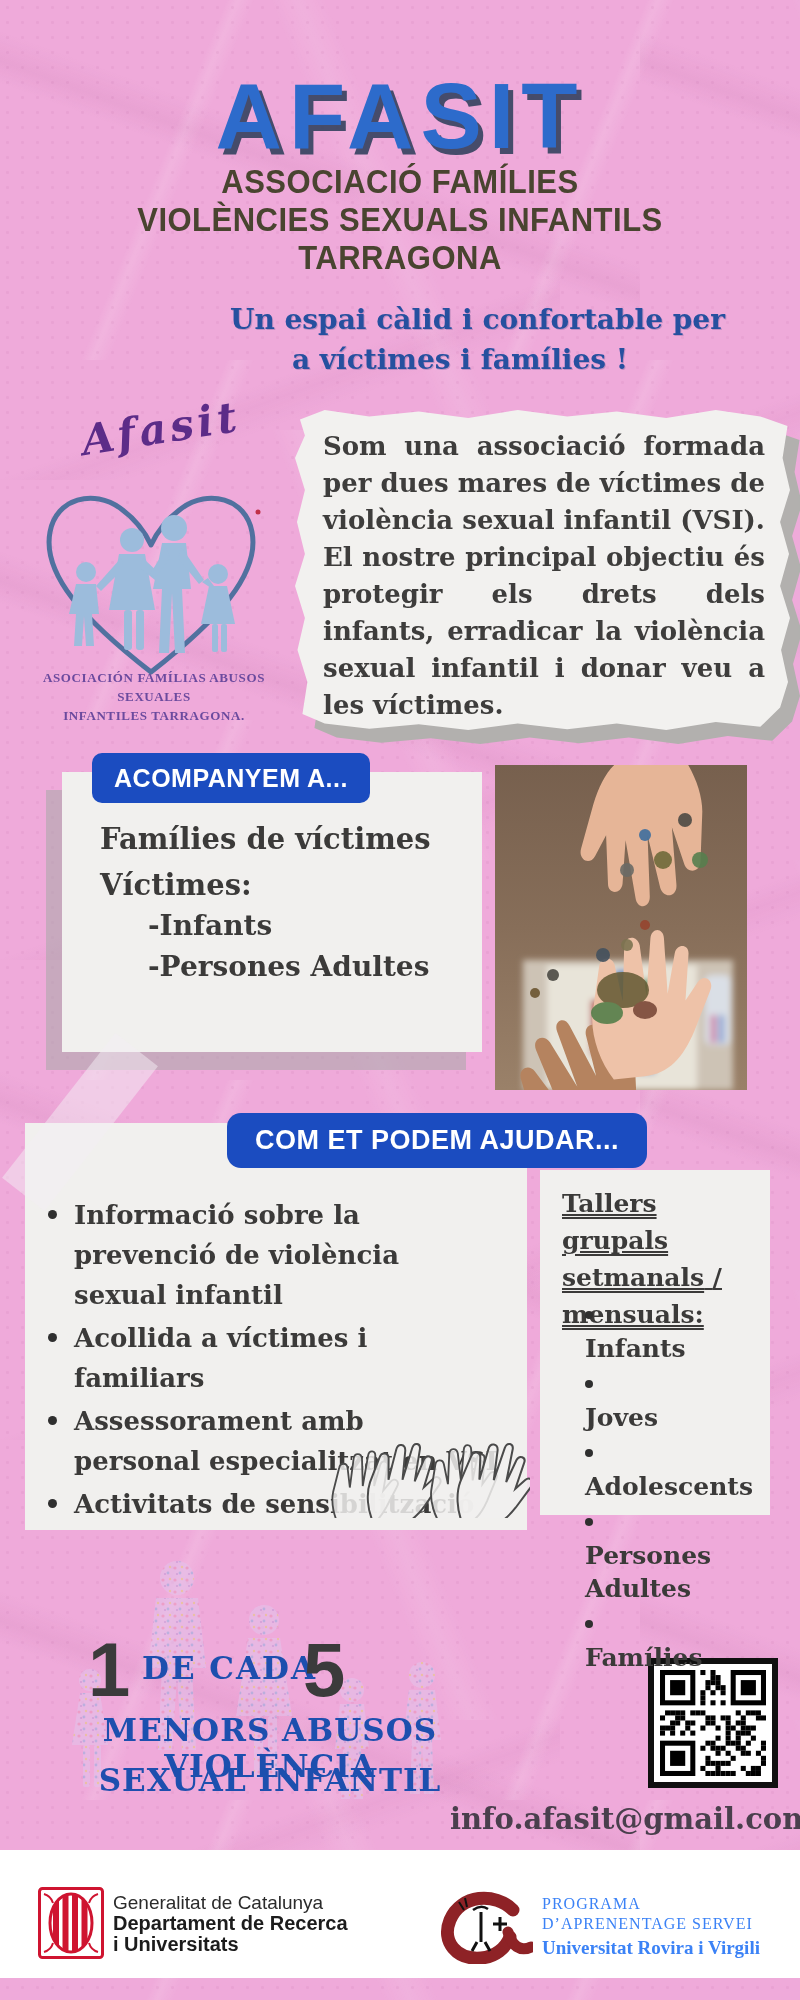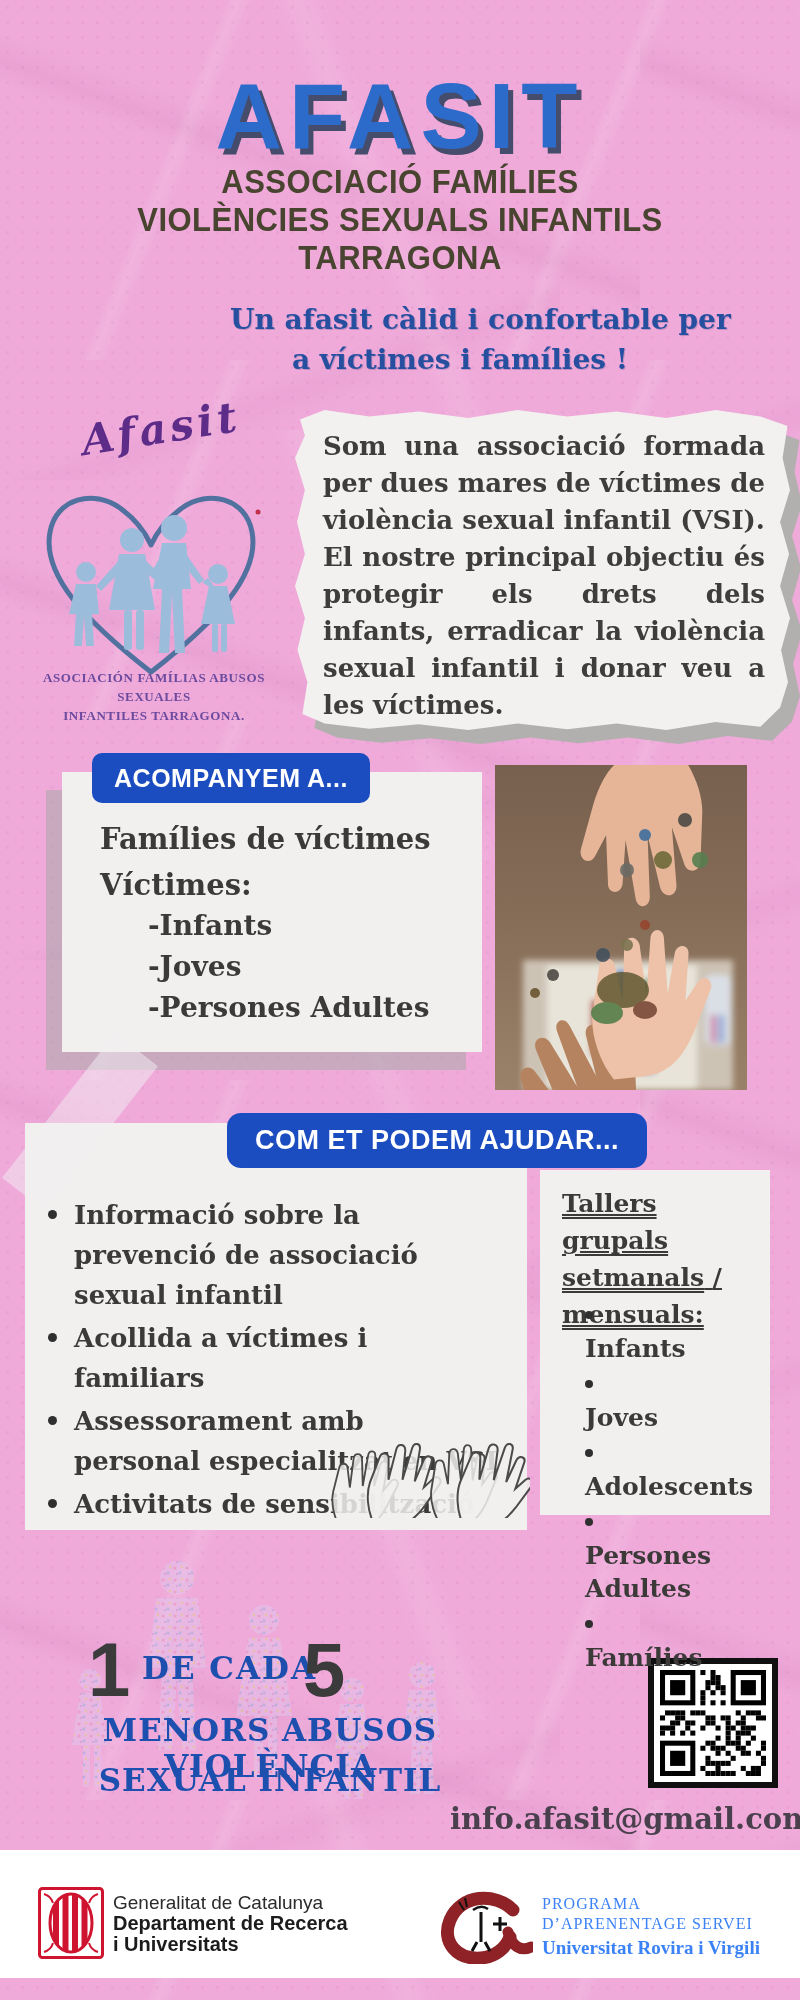--- a/index.html
+++ b/index.html
@@ -94,21 +94,21 @@
 
 <div class="poster">
 
   <div class="abs title">AFASIT</div>
   <div class="abs subtitle">
     <div>ASSOCIACIÓ FAMÍLIES</div>
     <div>VIOLÈNCIES SEXUALS INFANTILS</div>
     <div>TARRAGONA</div>
   </div>
   <div class="abs tagline">
-    <div>Un afasit càlid i confortable per</div>
+    <div>Un espai càlid i confortable per</div>
     <div>a víctimes i famílies !</div>
   </div>
 
   <div class="abs logo-script">Afasit</div>
   <div class="abs logo-heart">
     <svg width="258" height="232" viewBox="0 0 258 232">
       <path d="M129 224 C62 172 20 126 28 84 C34 50 72 41 98 60 C112 70 123 84 129 97 C135 84 146 70 160 60 C186 41 224 50 230 84 C238 126 196 172 129 224 Z" fill="none" stroke="#51719f" stroke-width="5" stroke-linejoin="round"></path>
       <circle cx="236" cy="64" r="2.5" fill="#c03048"></circle>
       <g fill="#9cbcdc">
 
@@ -145,21 +145,20 @@
     <p>Som una associació formada per dues mares de víctimes de violència sexual infantil (VSI).</p>
     <p>El nostre principal objectiu és protegir els drets dels infants, erradicar la violència sexual infantil i donar veu a les víctimes.</p>
   </div>
 
   <div class="abs card card-acc"></div>
   <div class="abs badge badge-acc">ACOMPANYEM A...</div>
   <div class="abs acc-line1">Famílies de víctimes</div>
   <div class="abs acc-line2">Víctimes:</div>
   <div class="abs acc-list">
     <div>-Infants</div>
-    <div>-Joves</div>
     <div>-Persones Adultes</div>
   </div>
 
   <div class="abs photo">
     <svg width="252" height="325" viewBox="0 0 252 325">
       <defs>
         <linearGradient id="pbg" x1="0" y1="0" x2="0" y2="1">
           <stop offset="0" stop-color="#77604e"></stop>
             <stop offset="0.5" stop-color="#876e59"></stop>
             <stop offset="1" stop-color="#9a8169"></stop>
@@ -204,21 +203,21 @@
       </g>
     </svg>
   </div>
 
   <div class="abs tape"></div>
   <div class="abs card card-help"></div>
   <div class="abs badge badge-help">COM ET PODEM AJUDAR...</div>
   <ul class="abs help-list">
     <li>
         <span class="dot"></span>
-        <span>Informació sobre la prevenció de associació sexual infantil</span>
+        <span>Informació sobre la prevenció de violència sexual infantil</span>
       </li>
     <li>
         <span class="dot"></span>
         <span>Acollida a víctimes i familiars</span>
       </li>
     <li>
         <span class="dot"></span>
         <span>Assessorament amb personal especialitzat en VSI</span>
       </li>
     <li>

